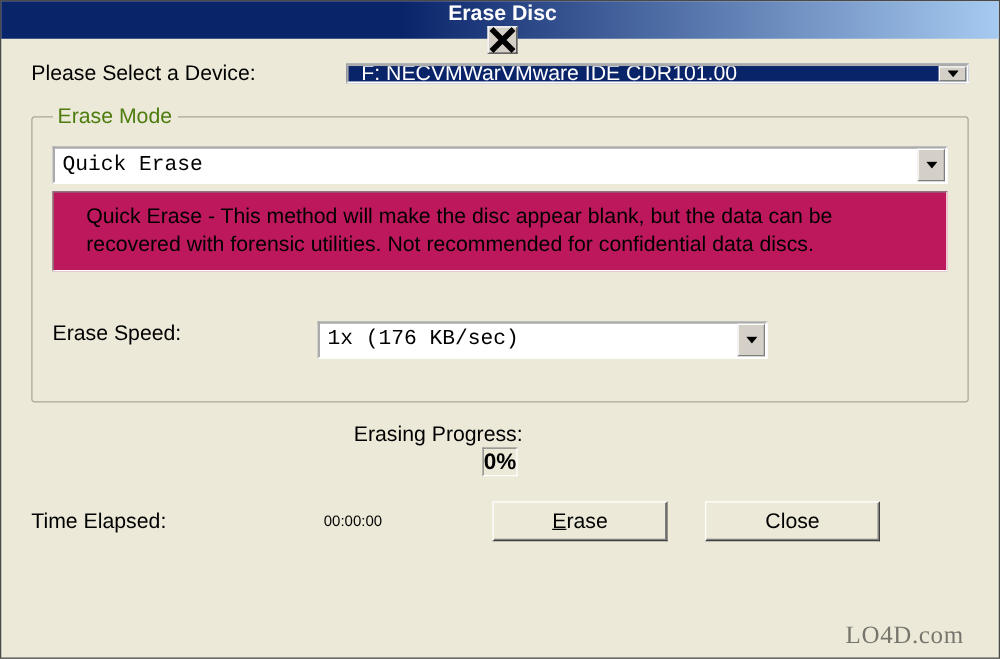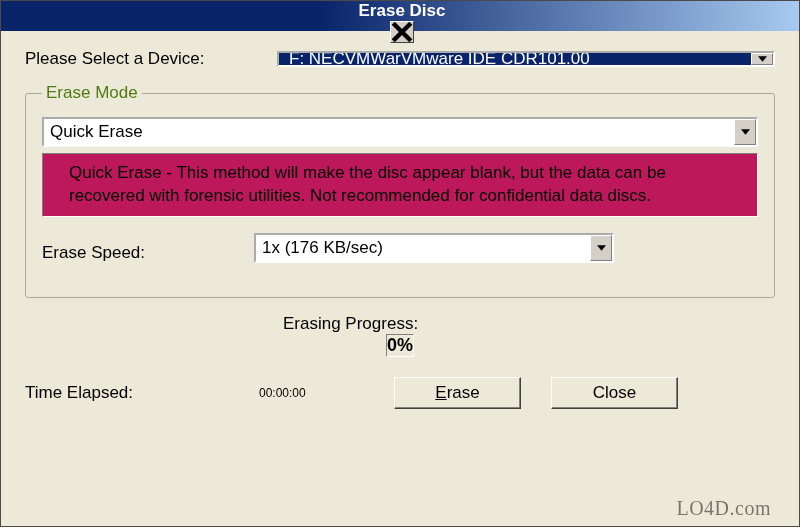--- a/index.html
+++ b/index.html
@@ -106,34 +106,35 @@
   display: flex;
   border: 2px inset #fff;
   background: #fff;
 }
 .mode-text {
   flex: 1;
   padding: 2px 6px;
   display: flex;
   align-items: center;
   font-size: 17px;
+  font-family: Liberation Mono, monospace;
 }
 .desc-box {
   border: 1px solid #808080;
   border-top-color:#808080;
   border-left-color:#808080;
   border-bottom:1px solid #fff;
   border-right:1px solid #fff;
   padding: 8px 26px;
   margin-top: 6px;
   background: #be185d;
   line-height: 1.35;
   font-size: 17px;
 }
-.speed-row { margin-top: 16px; align-items: flex-end; }
+.speed-row { margin-top: 40px; align-items: flex-start; }
 .speed-row .label { width: 212px; }
 .speed-select {
   width: 360px;
   height: 30px;
   display: flex;
   border: 2px inset #fff;
   background: #fff;
 }
 .bottom-row { display: flex; align-items: center; margin-top: 4px; flex-direction: column; }
 .bottom-row .label { width: 234px; }
@@ -153,21 +154,21 @@
   font-size: 18px;
 }
 .buttons-row {
   display: flex;
   align-items: center;
   margin-top: 20px;
 }
 .buttons-row .label { width: 234px; }
 .time-val { width: 105px; font-size: 12px; }
 .btn {
-  width: 127px;
+  width: 140px;
   height: 32px;
   margin-left: 30px;
   background: #ece9d8;
   border: 1px solid #404040;
   border-top-color:#fff;
   border-left-color:#fff;
   box-shadow: inset -1px -1px 0 #808080;
   cursor: pointer;
   font-size: 17px;
   font-family: Tahoma, Arial, sans-serif;

